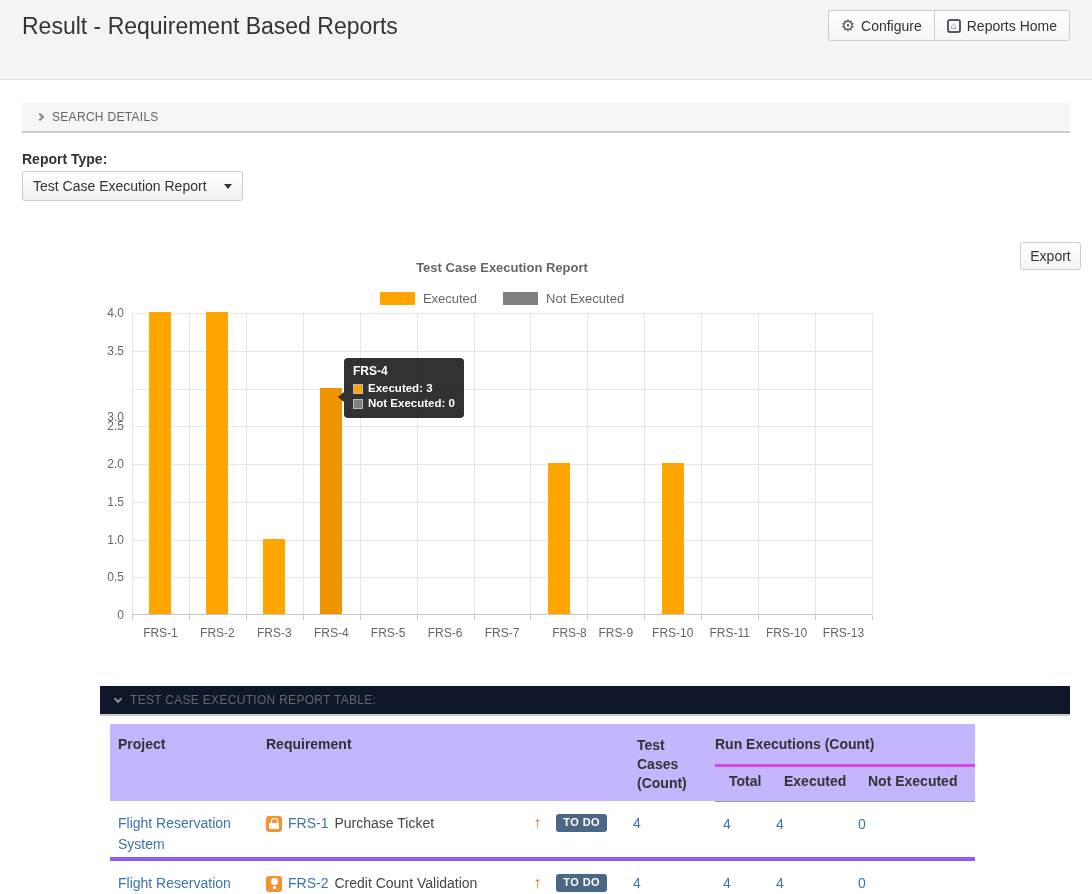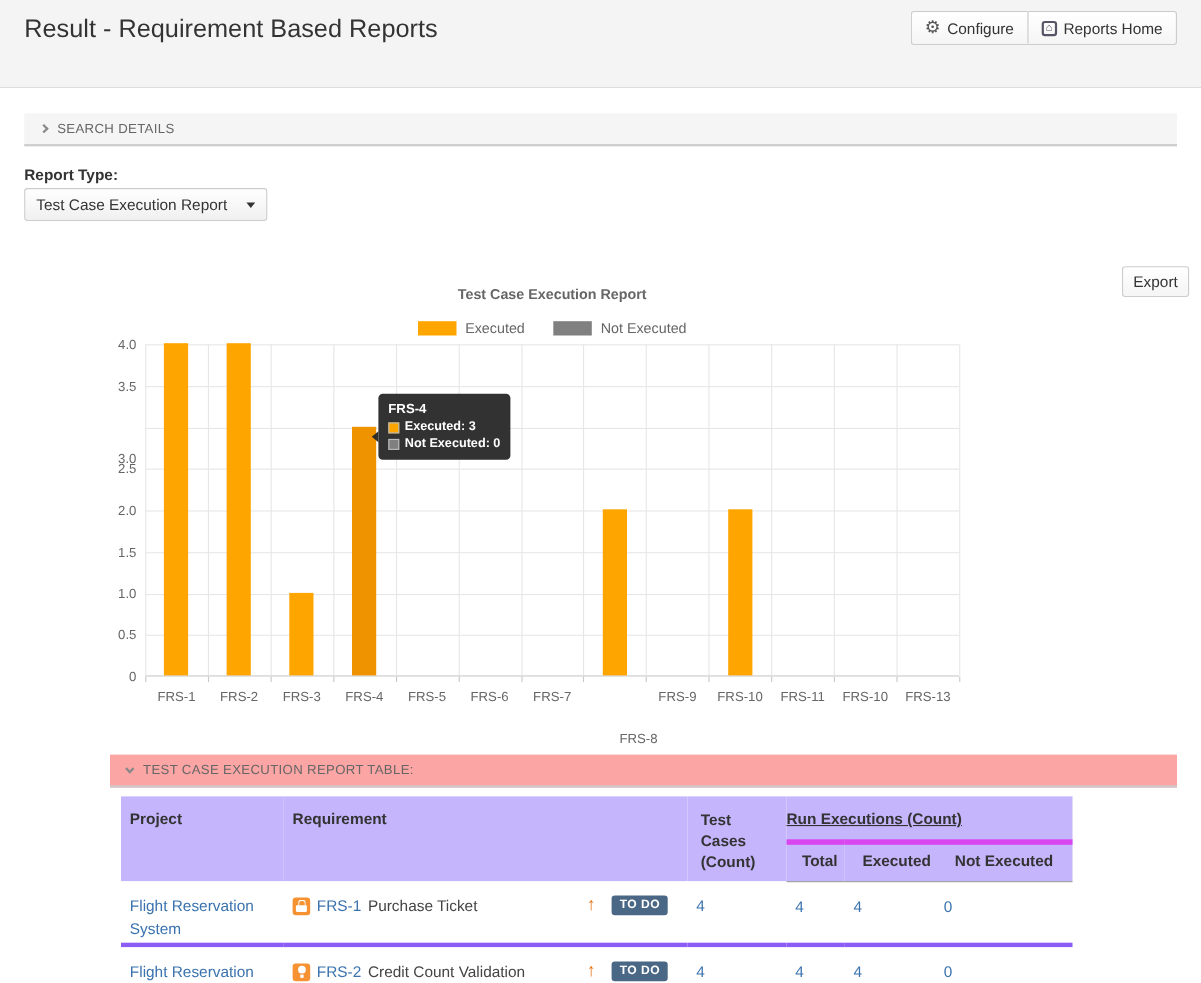--- a/index.html
+++ b/index.html
@@ -61,30 +61,30 @@
   .tooltip { position:absolute; left:252px; top:100px; background:rgba(37,37,37,.94);
     border-radius:4px; padding:6px 9px 7px; color:#fff; z-index:5; }
   .tooltip::before { content:""; position:absolute; left:-6px; top:34px; width:0; height:0;
     border-top:5px solid transparent; border-bottom:5px solid transparent; border-right:6px solid rgba(37,37,37,.94); }
   .tooltip-title { font-size:12px; font-weight:bold; margin-bottom:3px; }
   .tooltip-row { display:flex; align-items:center; gap:5px; font-size:11.5px; font-weight:bold; line-height:15px; }
   .tooltip-swatch { width:10px; height:10px; border:1px solid #bbb; flex:none; }
 
   
   .table-section-bar { position:absolute; left:100px; top:686px; width:970px; height:30px;
-    background:#fca5a5; border-bottom:2px solid #ccc; display:flex; align-items:center;
+    background:#0f172a; border-bottom:2px solid #ccc; display:flex; align-items:center;
     padding-left:15px; gap:9px; cursor:pointer; }
 
   .report-table-wrap { position:absolute; left:110px; top:724px; width:865px; }
   table.report { width:865px; border-collapse:collapse; table-layout:fixed; }
   table.report thead { background:#c4b5fd; }
   table.report th { font-size:14px; font-weight:bold; color:#333; text-align:left; vertical-align:top; }
   th.h-project, th.h-req { padding:12px 8px 8px; }
   th.h-tc { padding:12px 8px 8px 12px; line-height:19px; }
-  th.h-runexec { text-align:center; padding:12px 0 9px; border-bottom:5px solid #d946ef;text-decoration:underline; }
+  th.h-runexec { text-align:center; padding:12px 0 9px; border-bottom:3px solid #d946ef; }
   th.h-total { padding:6px 0 9px 14px; }
   th.h-exec { padding:6px 0 9px 16px; }
   th.h-notexec { padding:6px 0 9px 18px; }
   table.report thead tr:last-child th { border-bottom:1px solid #9a9a9a; }
   table.report thead tr:last-child th.h-project,
   table.report thead tr:last-child th.h-req,
   table.report thead tr:last-child th.h-tc { border-bottom:1px solid #9a9a9a; }
   table.report td { vertical-align:top; font-size:14px; border-bottom:4px solid #8b5cf6; padding:12px 8px 2px; line-height:21px; }
   td.c-tc { padding-left:15px; }
   td.c-total { padding-left:14px; }
@@ -215,21 +215,21 @@
     <div class="y-label" style="left: 0px; top: 123.5px; margin-top: 28px;">3.0</div>
     <div class="y-label" style="left: 0px; top: 85.75px;">3.5</div>
     <div class="y-label" style="left: 0px; top: 48px;">4.0</div>
     <div class="x-label" style="left: 40px; width: 56.9231px;">FRS-1</div>
     <div class="x-label" style="left: 96.9231px; width: 56.9231px;">FRS-2</div>
     <div class="x-label" style="left: 153.846px; width: 56.9231px;">FRS-3</div>
     <div class="x-label" style="left: 210.769px; width: 56.9231px;">FRS-4</div>
     <div class="x-label" style="left: 267.692px; width: 56.9231px;">FRS-5</div>
     <div class="x-label" style="left: 324.615px; width: 56.9231px;">FRS-6</div>
     <div class="x-label" style="left: 381.538px; width: 56.9231px;">FRS-7</div>
-    <div class="x-label" style="left: 460px; width: 56.9231px; margin-top: 38px;">FRS-8</div>
+    <div class="x-label" style="left: 449px; width: 56.9231px;">FRS-8</div>
     <div class="x-label" style="left: 495.385px; width: 56.9231px;">FRS-9</div>
     <div class="x-label" style="left: 552.308px; width: 56.9231px;">FRS-10</div>
     <div class="x-label" style="left: 609.231px; width: 56.9231px;">FRS-11</div>
     <div class="x-label" style="left: 666.154px; width: 56.9231px;">FRS-10</div>
     <div class="x-label" style="left: 723.077px; width: 56.9231px;">FRS-13</div>
   </div>
 
 <div class="table-section-bar">
   <span class="chev down"></span>
   <span class="bar-label">TEST CASE EXECUTION REPORT TABLE:</span>

